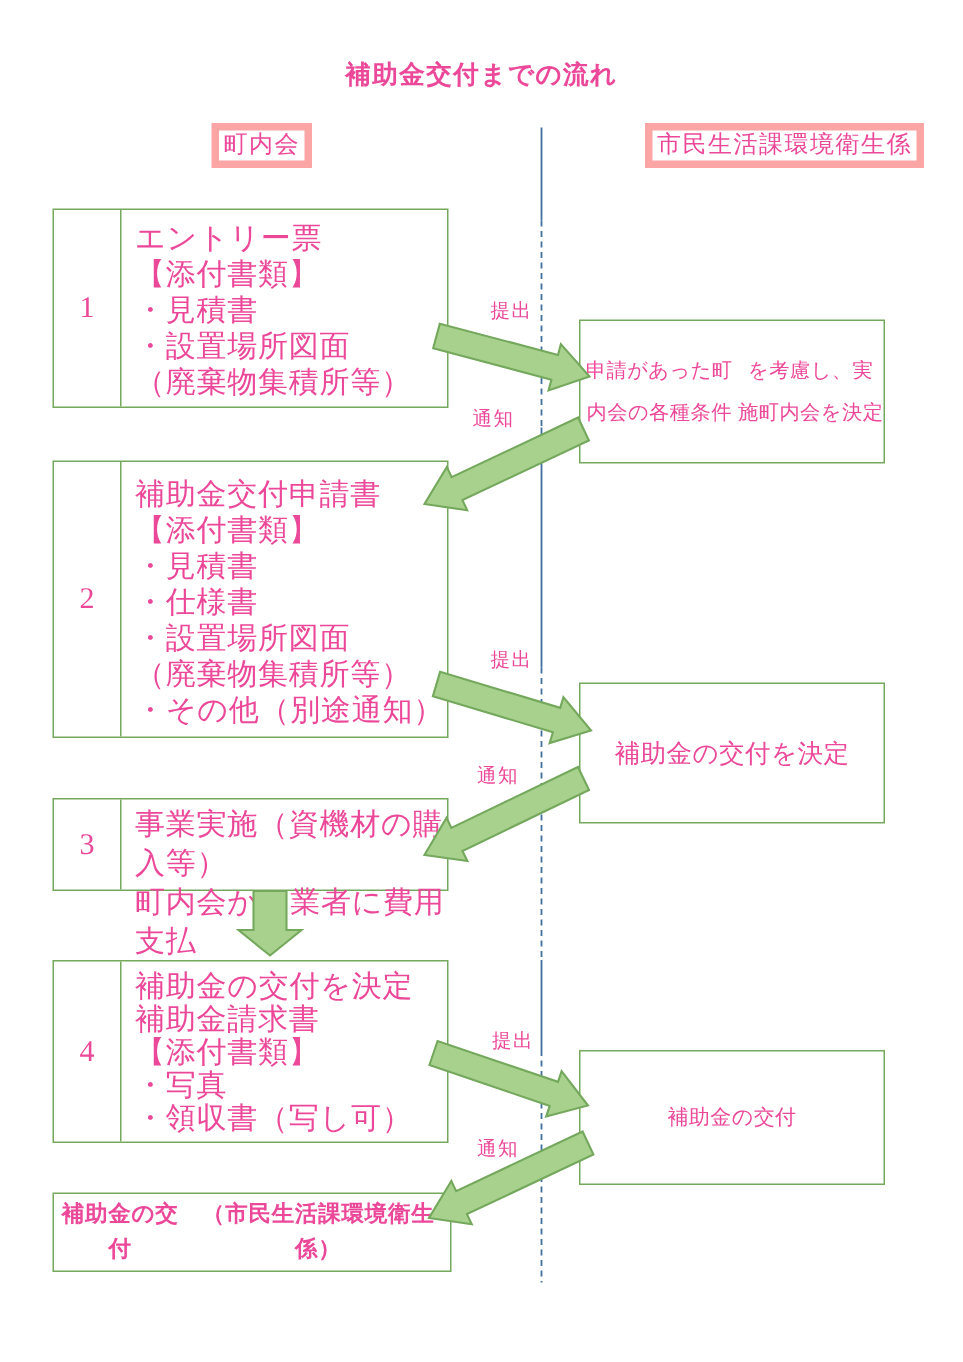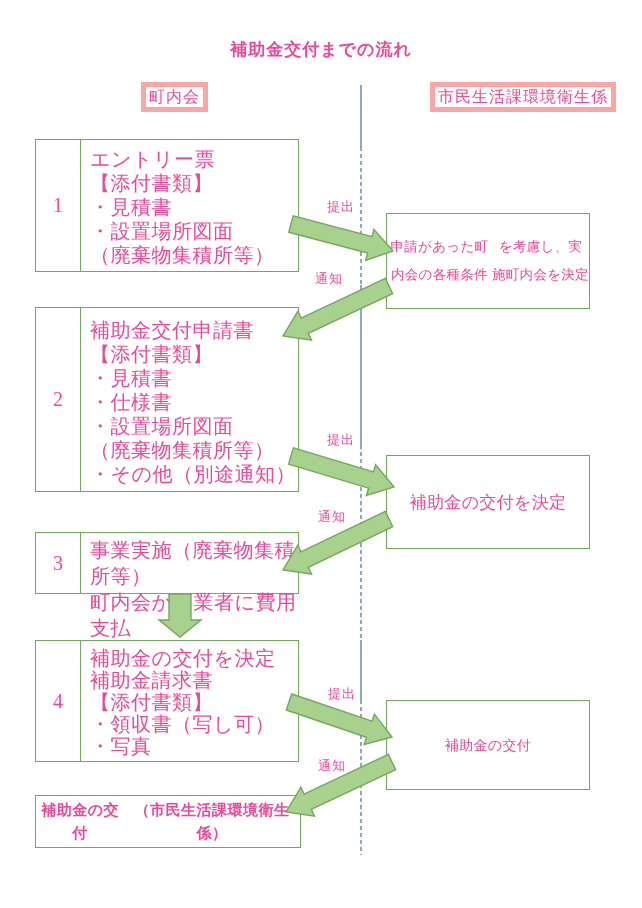--- a/index.html
+++ b/index.html
@@ -88,33 +88,33 @@
       <div>・仕様書</div>
       <div>・設置場所図面</div>
       <div>（廃棄物集積所等）</div>
       <div>・その他（別途通知）</div>
     </div>
   </div>
 
   <div class="step-box s3" style="top:532px;height:60px;">
     <div class="num-cell">3</div>
     <div class="step-content">
-      <div>事業実施（廃棄物集積所等）</div>
+      <div>事業実施（資機材の購入等）</div>
       <div>町内会から業者に費用支払</div>
     </div>
   </div>
 
   <div class="step-box s4" style="top:640px;height:120px;">
     <div class="num-cell">4</div>
     <div class="step-content">
       <div>補助金の交付を決定</div>
       <div>補助金請求書</div>
       <div>【添付書類】</div>
+      <div>・写真</div>
       <div>・領収書（写し可）</div>
-      <div>・写真</div>
     </div>
   </div>
 
   <div class="plain-box final-box">
     <div>補助金の交付</div>
     <div>（市民生活課環境衛生係）</div>
   </div>
 
   <div class="plain-box rbox rbox1">
     <div>申請があった町内会の各種条件</div>

